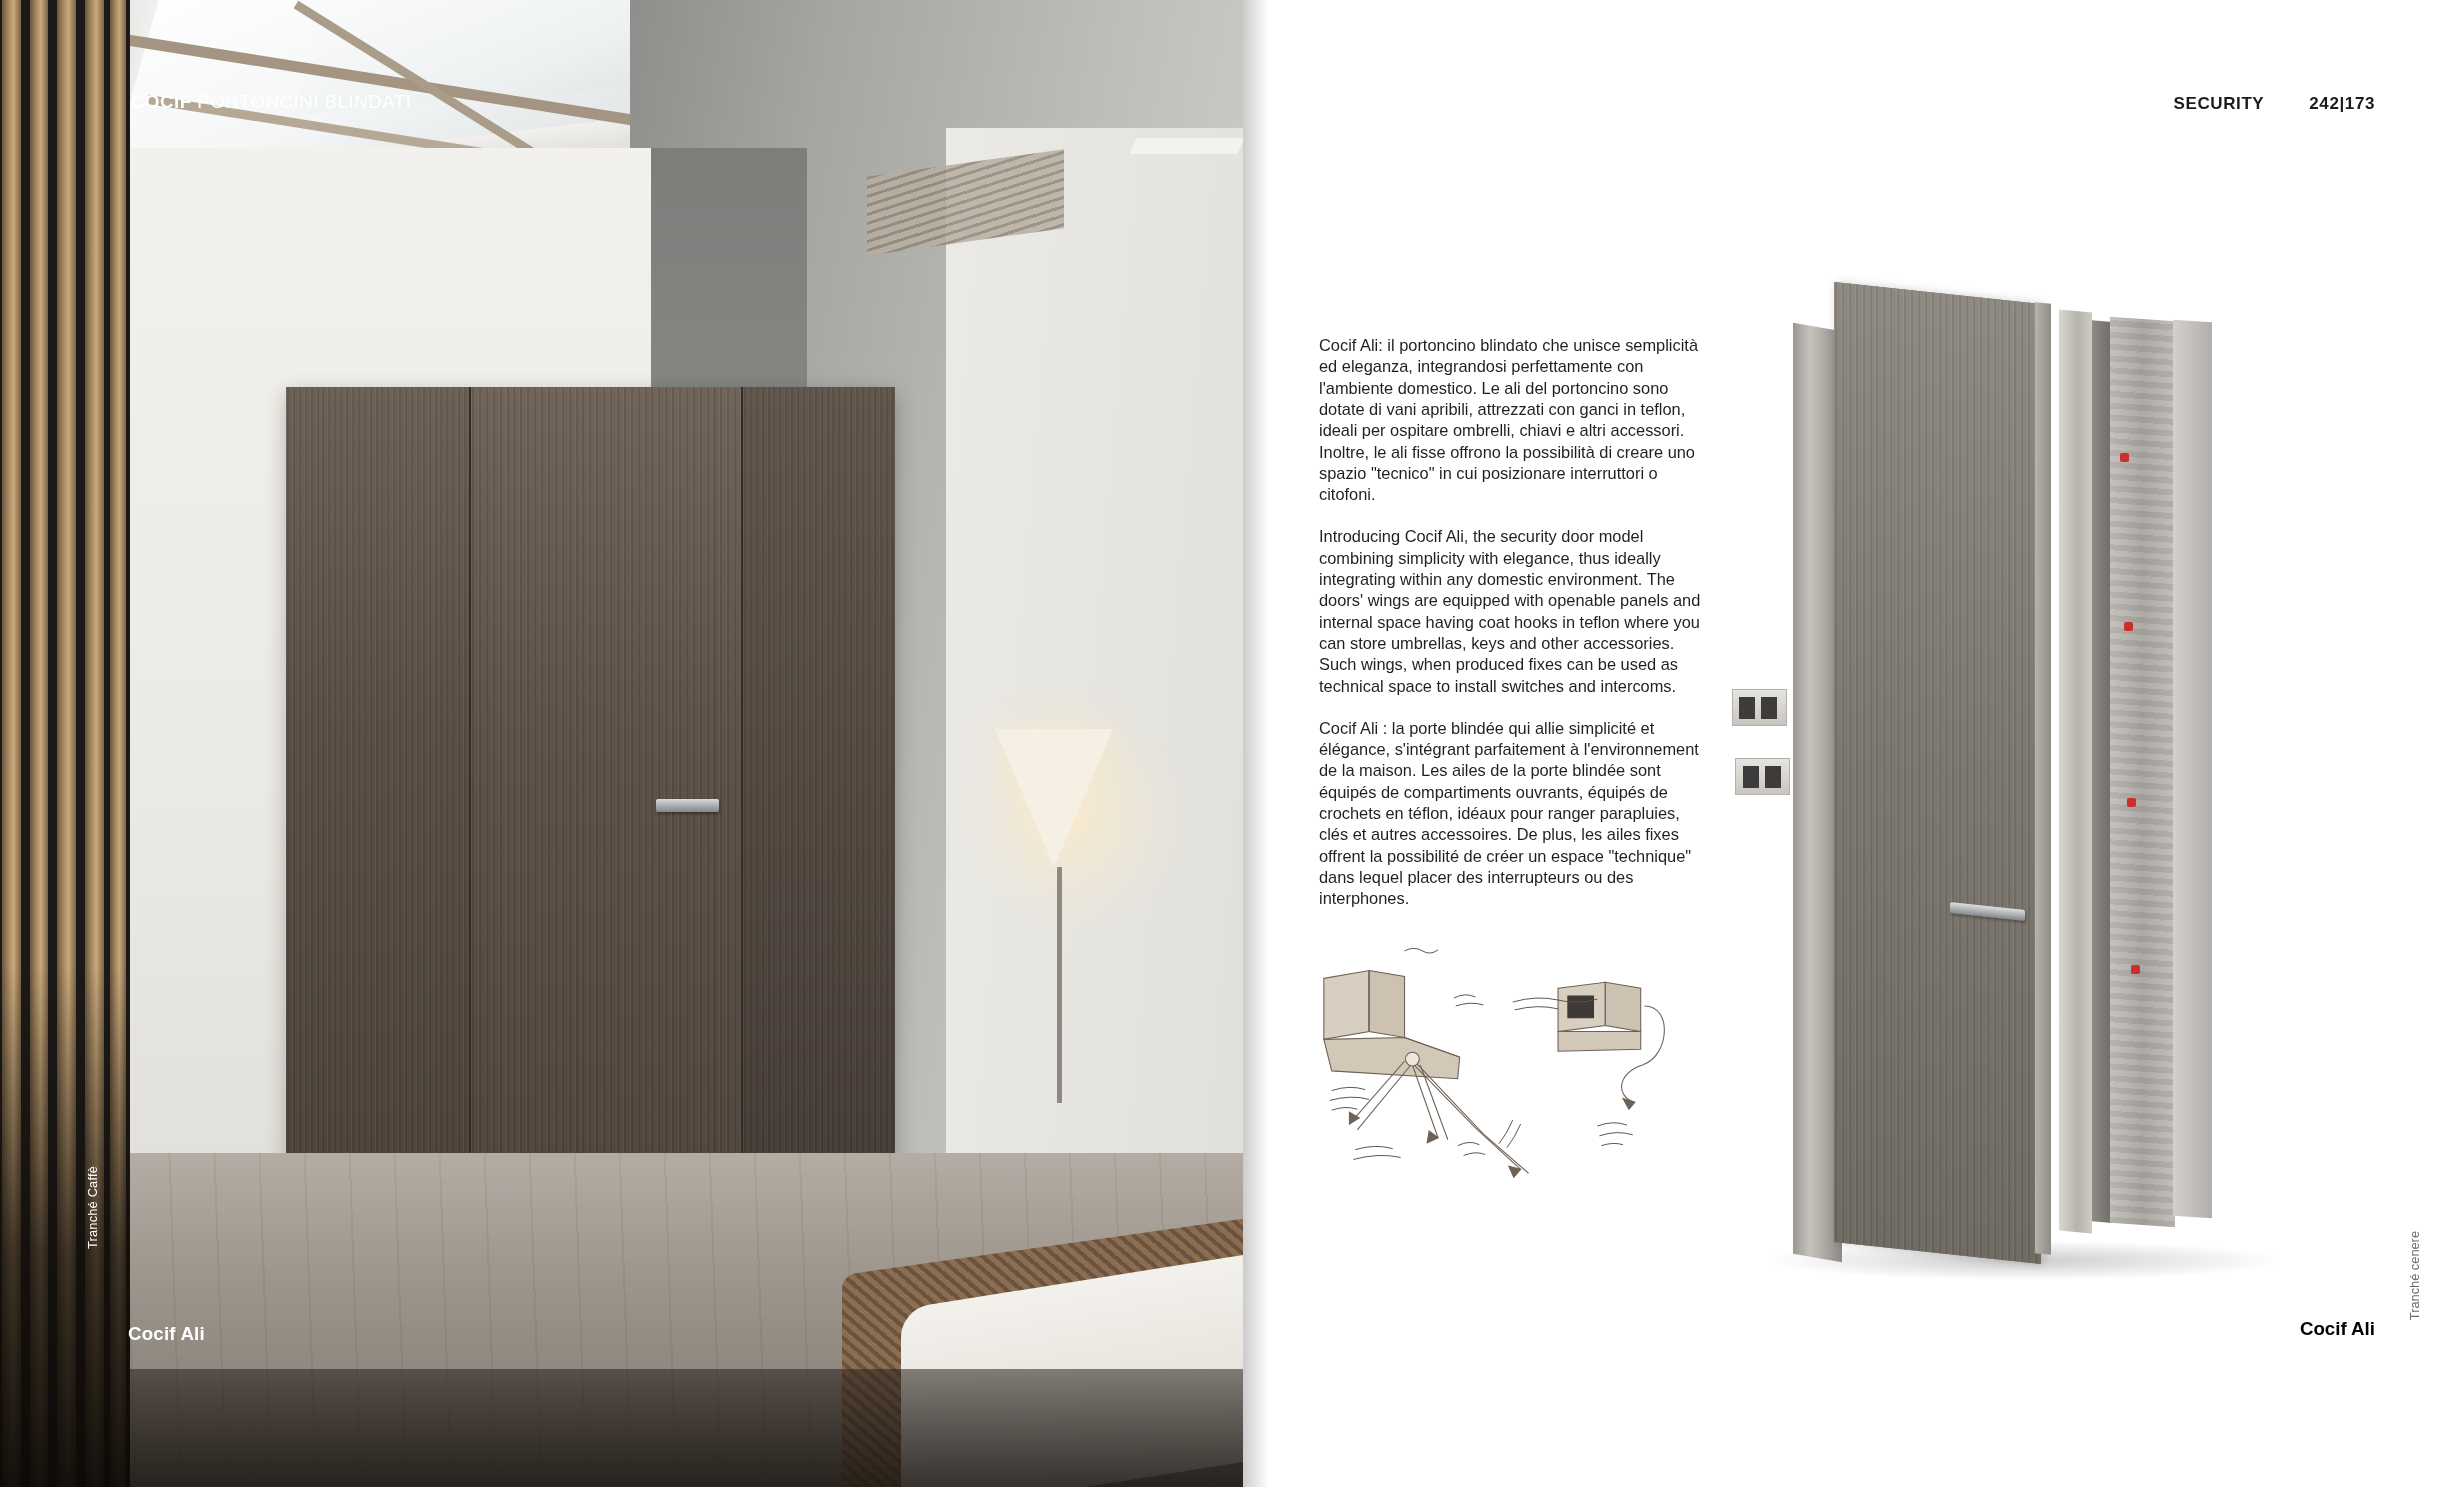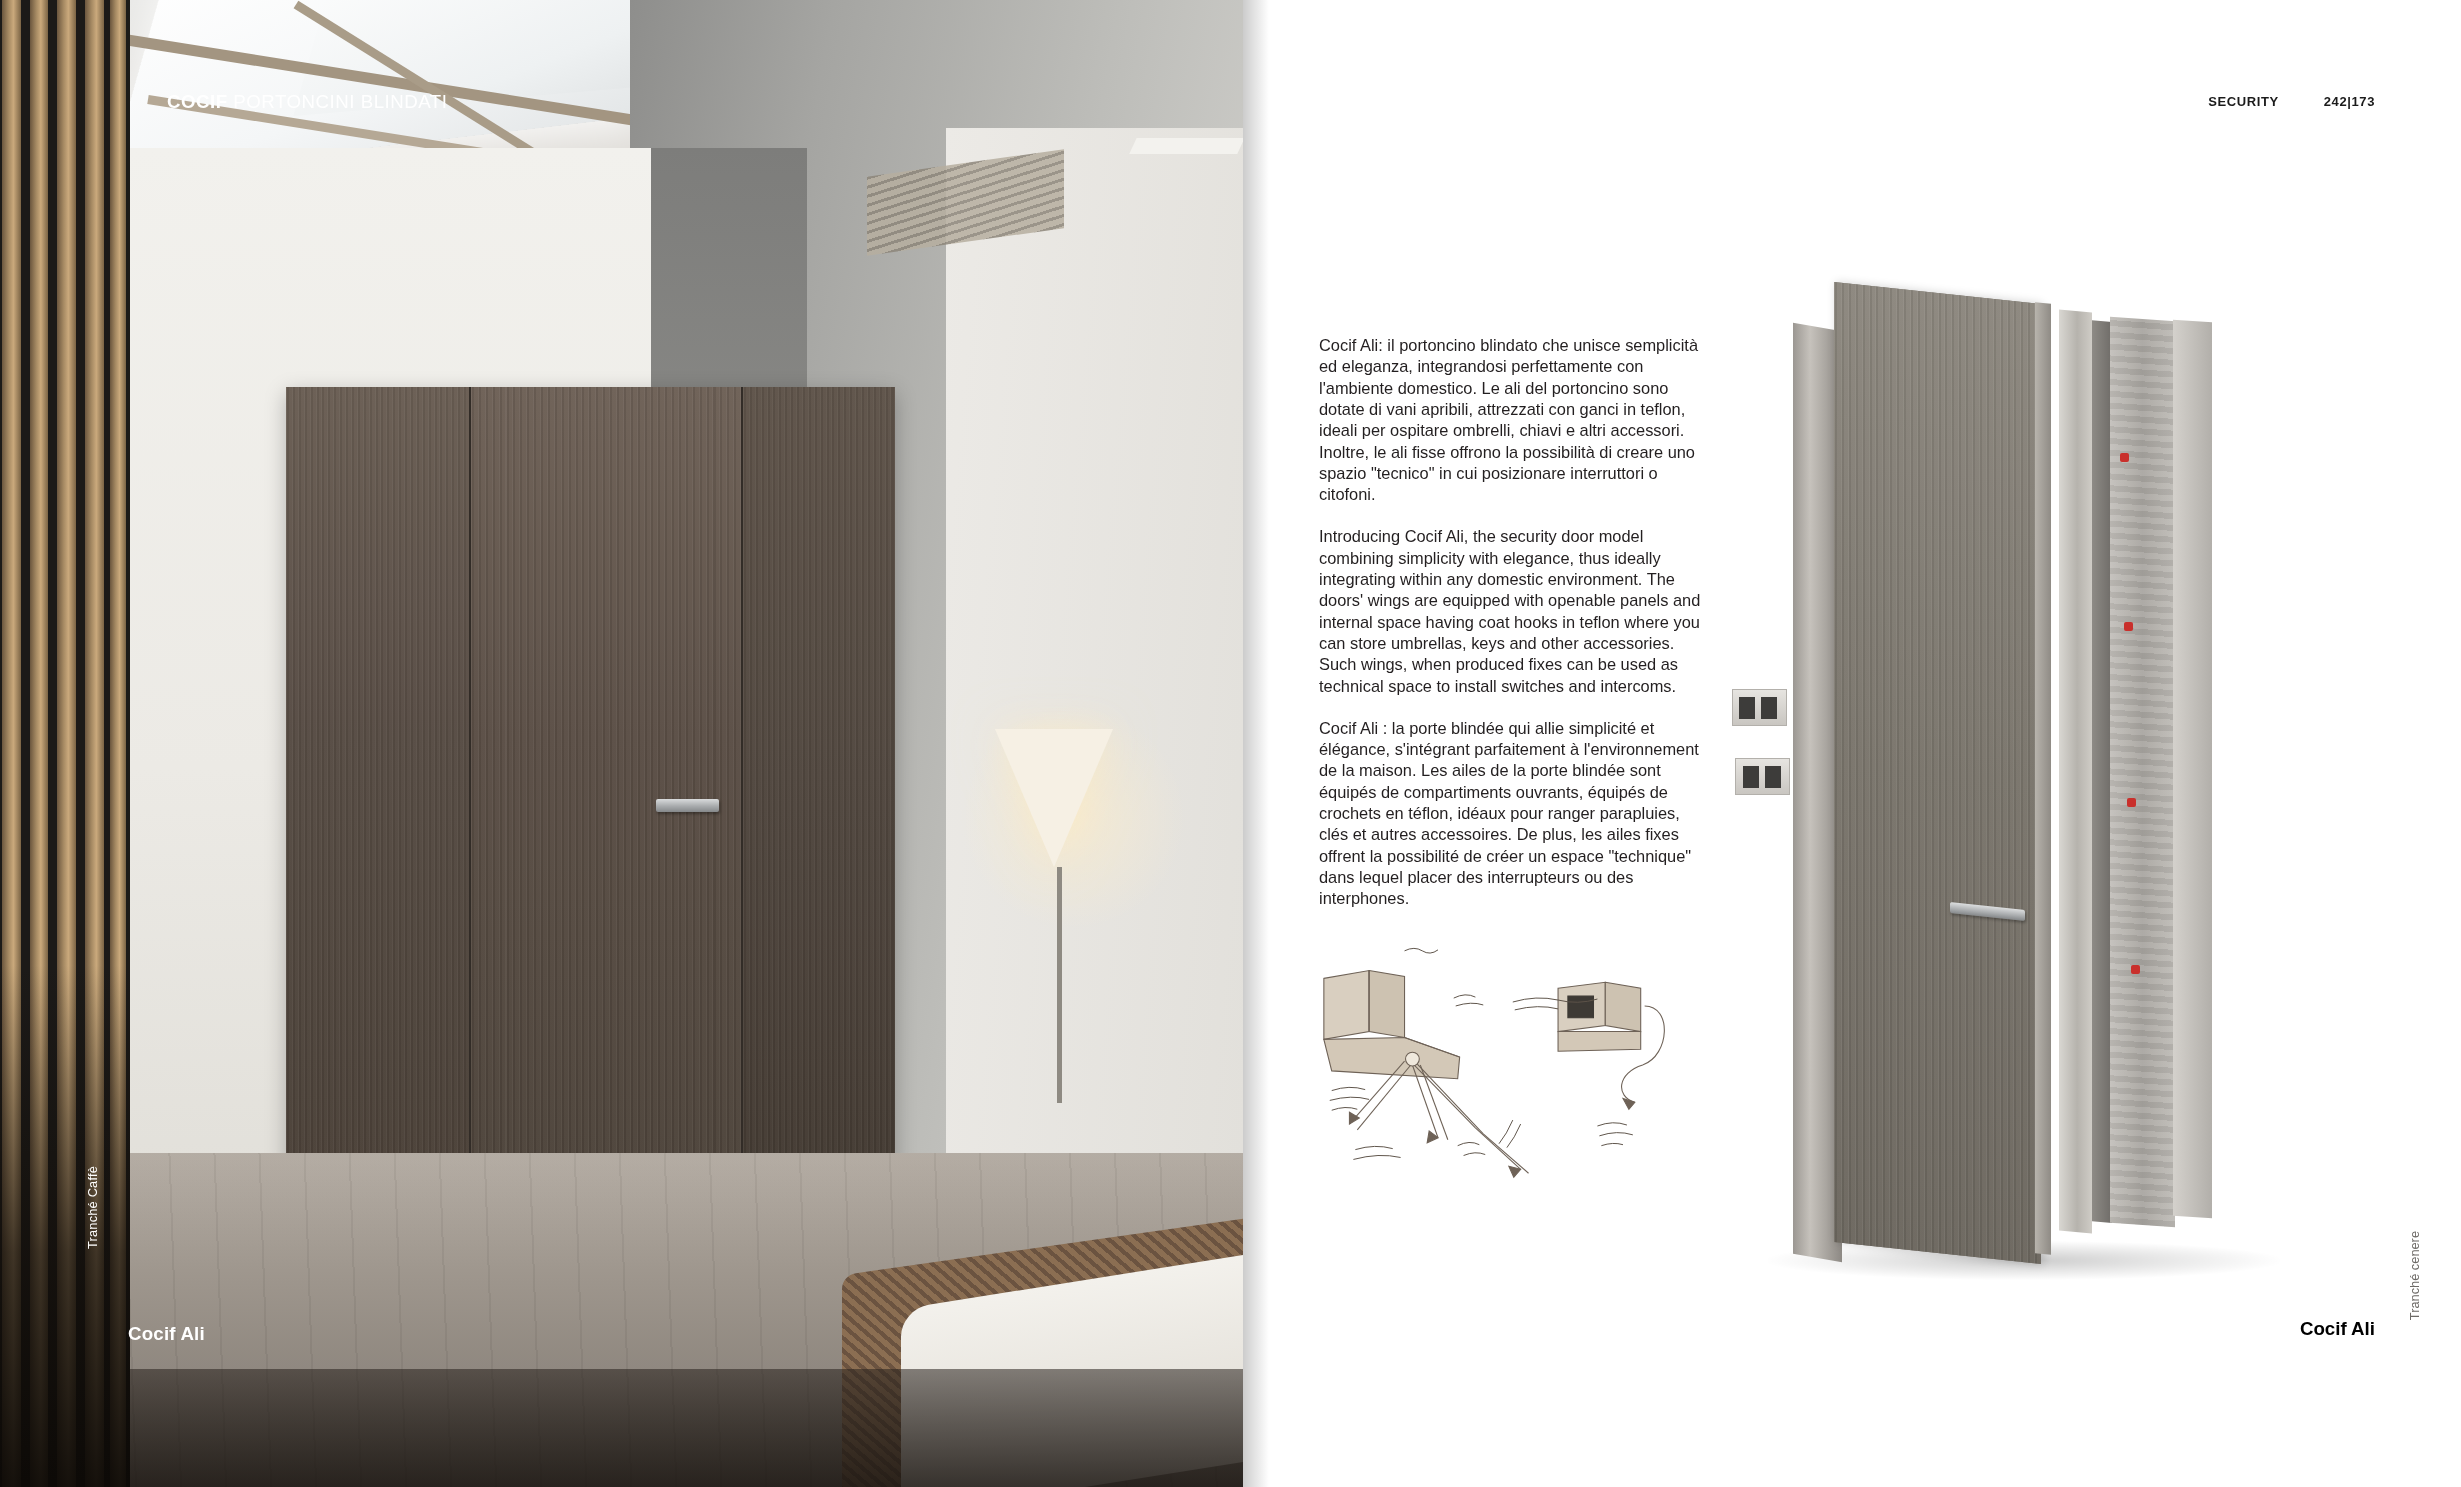--- a/index.html
+++ b/index.html
@@ -282,42 +282,42 @@
   
   .hdr-left {
     position: absolute;
     left: 131px;
     top: 91px;
     font-size: 18.7px;
     letter-spacing: 0.5px;
     color: #ffffff;
     z-index: 5;
   }
-  .hdr-left .brand { font-weight: bold; margin-left: 36px; }
+  .hdr-left .brand { font-weight: bold; }
   .hdr-left .sub   { font-weight: normal; }
 
   
   .page-right {
     position: relative;
     width: 1219px;
     height: 1487px;
     background: #ffffff;
   }
   .gutter-shadow {
     position: absolute;
     left: 0; top: 0;
     width: 25.6px; height: 1487px;
     background: linear-gradient(90deg, rgba(0,0,0,0.20) 0%, rgba(0,0,0,0) 100%);
     pointer-events: none;
   }
   .hdr-right {
     position: absolute;
     right: 87px;
     top: 94px;
-    font-size: 13px;
+    font-size: 17px;
     font-weight: bold;
     color: #1b1b1b;
     letter-spacing: 0.6px;
     display: flex;
     gap: 45px;
     text-align: right;
   }
 
   .copy {
     position: absolute;

